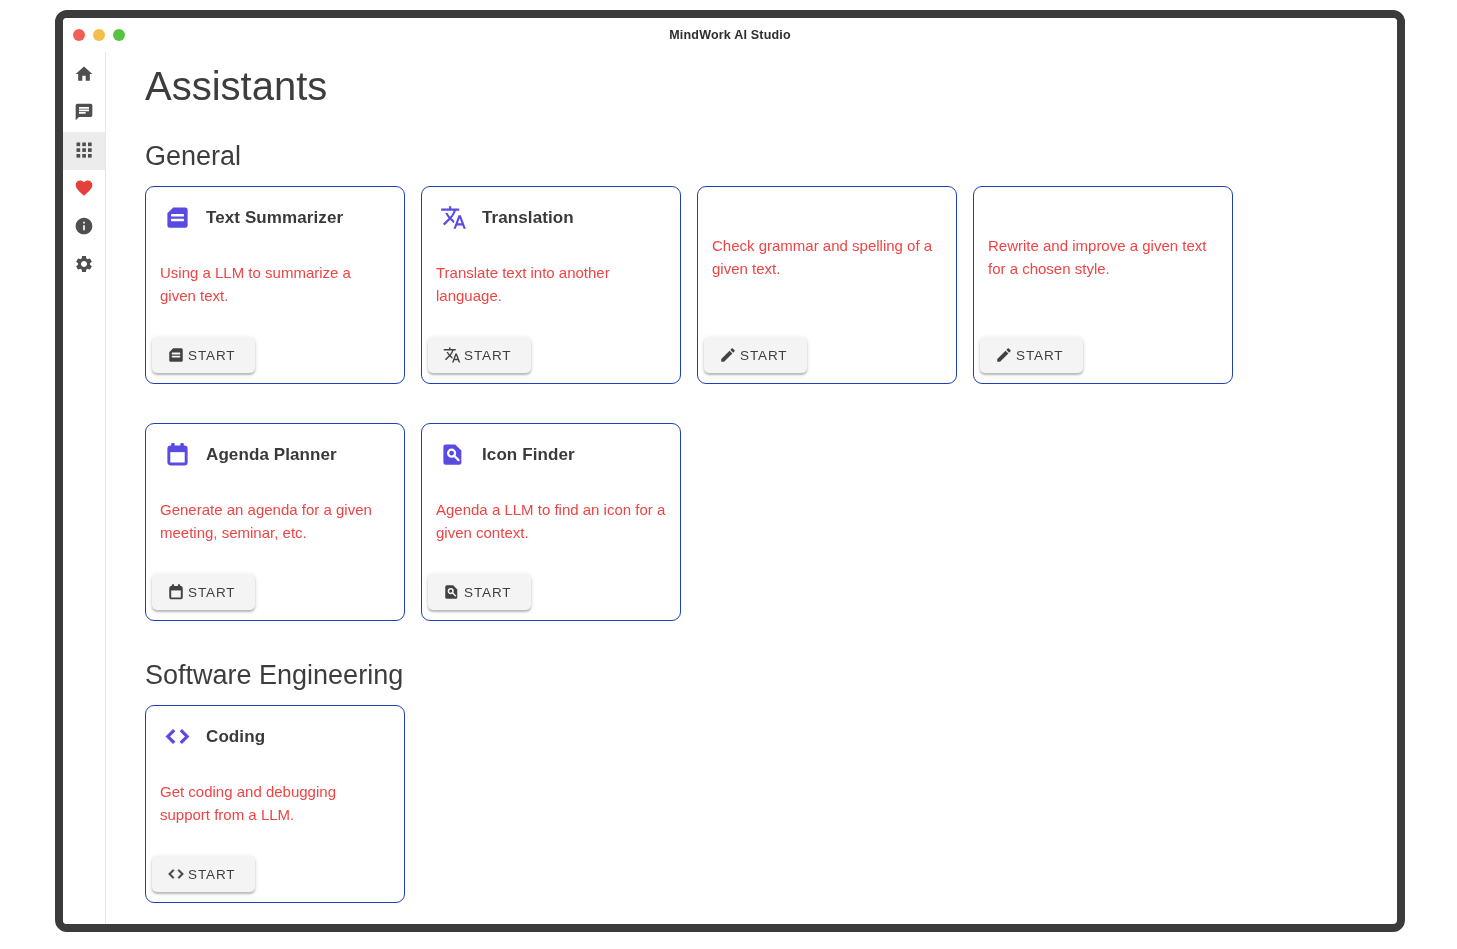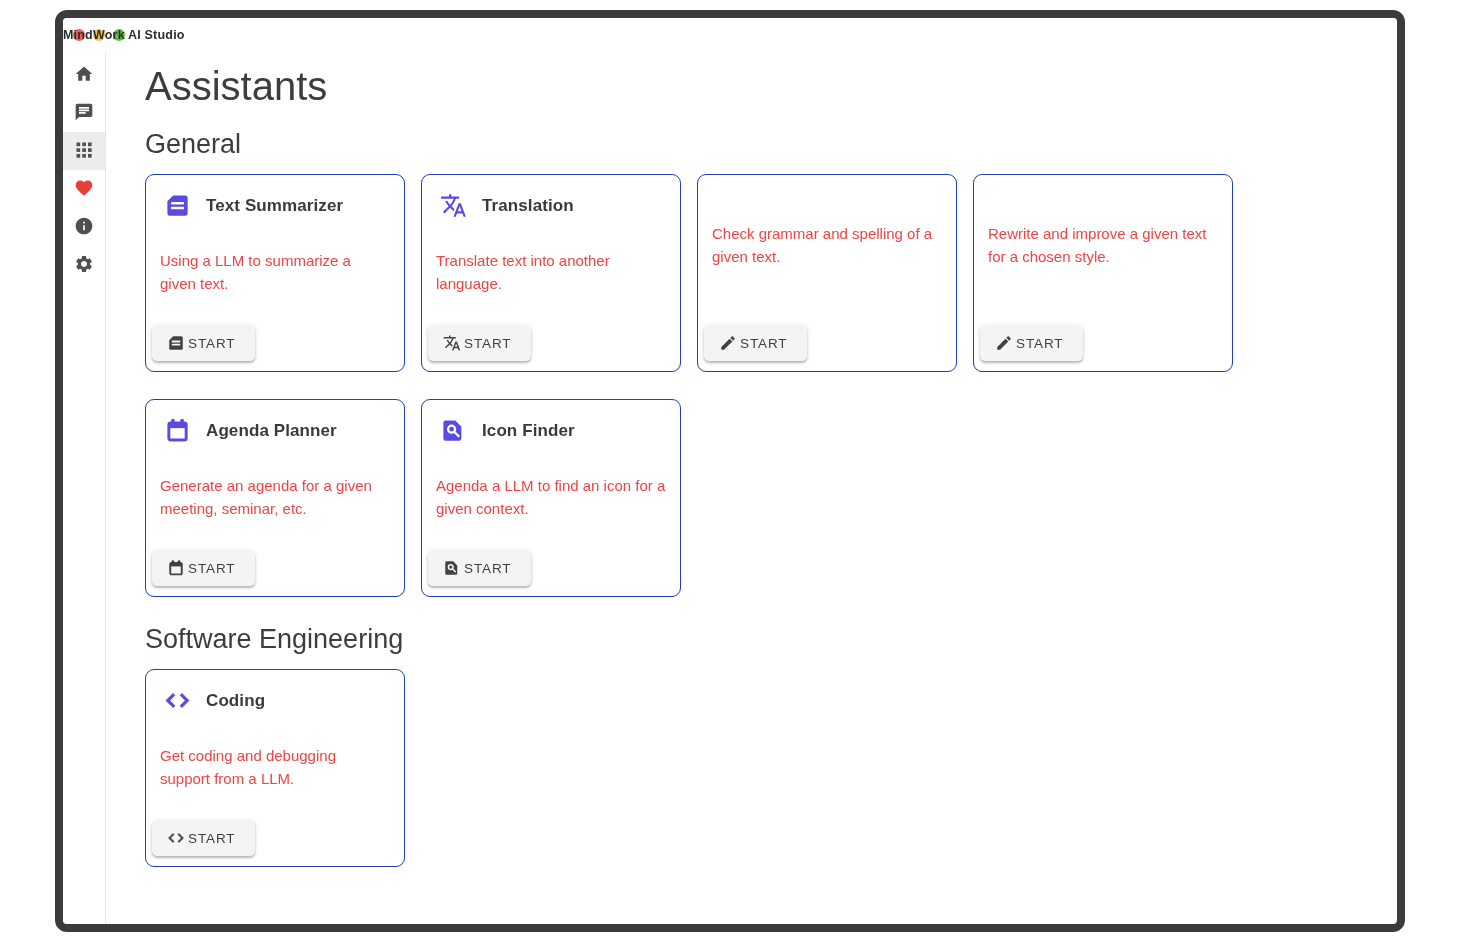--- a/index.html
+++ b/index.html
@@ -8,38 +8,38 @@
   .window {
     position:absolute; left:55px; top:10px; width:1350px; height:922px;
     border:8px solid #3b3b3b; border-radius:12px; background:#ffffff; overflow:hidden;
   }
   .titlebar {
     height:34px; background:#ffffff; display:flex; align-items:center; position:relative;
   }
   .traffic { display:flex; gap:8px; padding-left:10px; }
   .light { width:12px; height:12px; border-radius:50%; cursor:default; }
   .titlebar-title {
-    position:absolute; left:0; right:0; text-align:left;
+    position:absolute; left:0; right:0; text-align:center;
     font-size:12.5px; font-weight:bold; color:#2e2e2e; letter-spacing:.2px;
   }
   .body-row { display:flex; height:calc(100% - 34px); }
   .sidebar {
     width:43px; border-right:1px solid #e7e7e7; background:#ffffff;
     display:flex; flex-direction:column; padding-top:4px;
   }
   .side-item {
     width:100%; height:38px; display:flex; align-items:center; justify-content:center;
     background:transparent; border:none; cursor:pointer;
   }
   .side-item.active { background:#ececec; }
   .side-item svg { width:20px; height:20px; }
   .main { flex:1; padding:12px 0 0 39px; overflow:hidden; }
-  .page-title { font-size:40px; font-weight:400; color:#3d3d3d; margin-bottom:20px; }
+  .page-title { font-size:40px; font-weight:400; color:#3d3d3d; margin-bottom:32px; }
   .section-heading { font-size:27px; font-weight:400; color:#3d3d3d; margin-bottom:14px; }
-  .cards-row { display:flex; gap:16px; margin-bottom:27px; }
+  .cards-row { display:flex; gap:16px; margin-bottom:39px; }
   .card {
     width:260px; height:198px; background:#fff; position:relative;
     border:1.5px solid var(--card-border,#1e3fb8); border-radius:9px;
     padding:17px 14px;
   }
   .card-header { display:flex; align-items:center; gap:15px; padding-left:4px; }
   .card-icon svg { width:27px; height:27px; display:block; }
   .card-title { font-size:17px; font-weight:bold; color:#3a3a3a; letter-spacing:.1px; }
   .card-desc { margin-top:31px; font-size:15px; color:#ef4444; line-height:1.5; }
   .start-btn {

